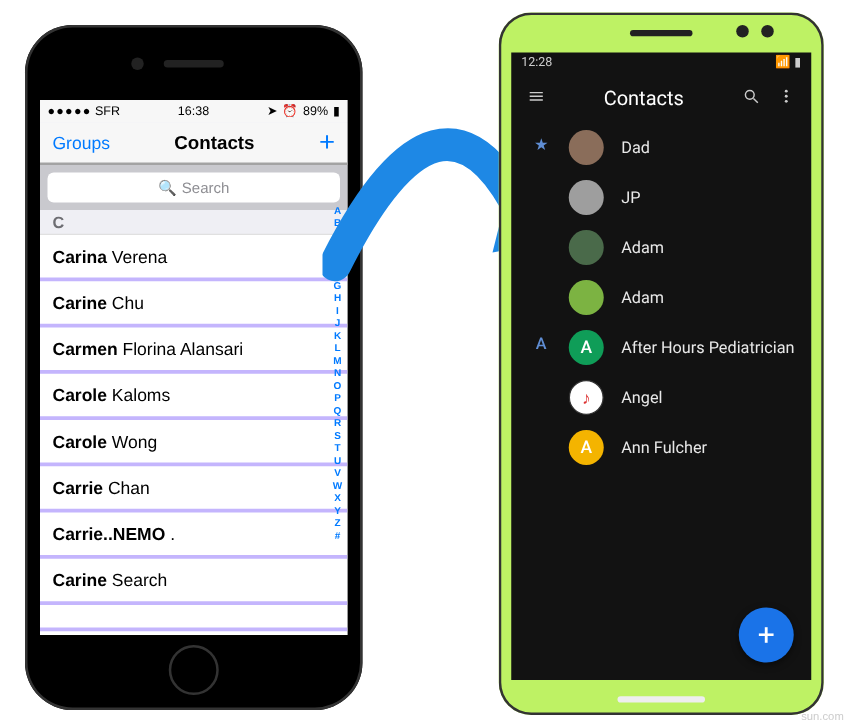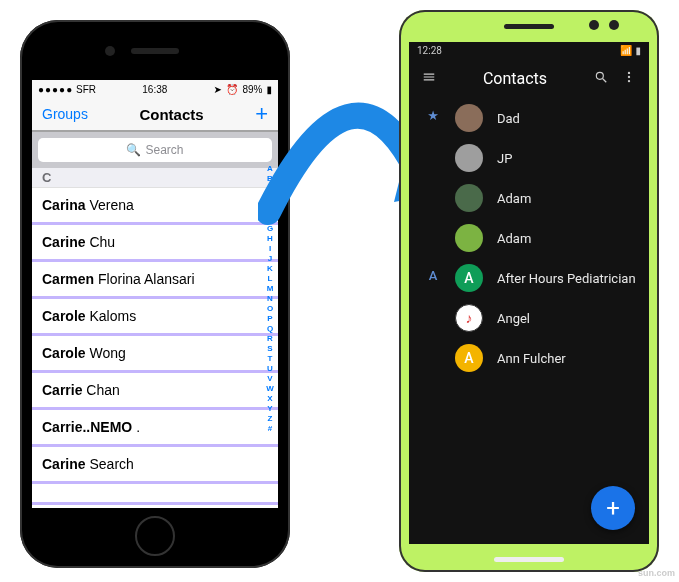--- a/index.html
+++ b/index.html
@@ -10,21 +10,20 @@
     font-family: -apple-system, "Helvetica Neue", Arial, sans-serif;
     position: relative;
     overflow: hidden;
   }
   .watermark {
     position: absolute;
     right: 4px;
     bottom: 4px;
     font-size: 9px;
     color: #ccc;
-    font-weight: bold;
   }
 
   
   .iphone {
     position: absolute;
     left: 20px;
     top: 20px;
     width: 270px;
     height: 548px;
     background: #000;

